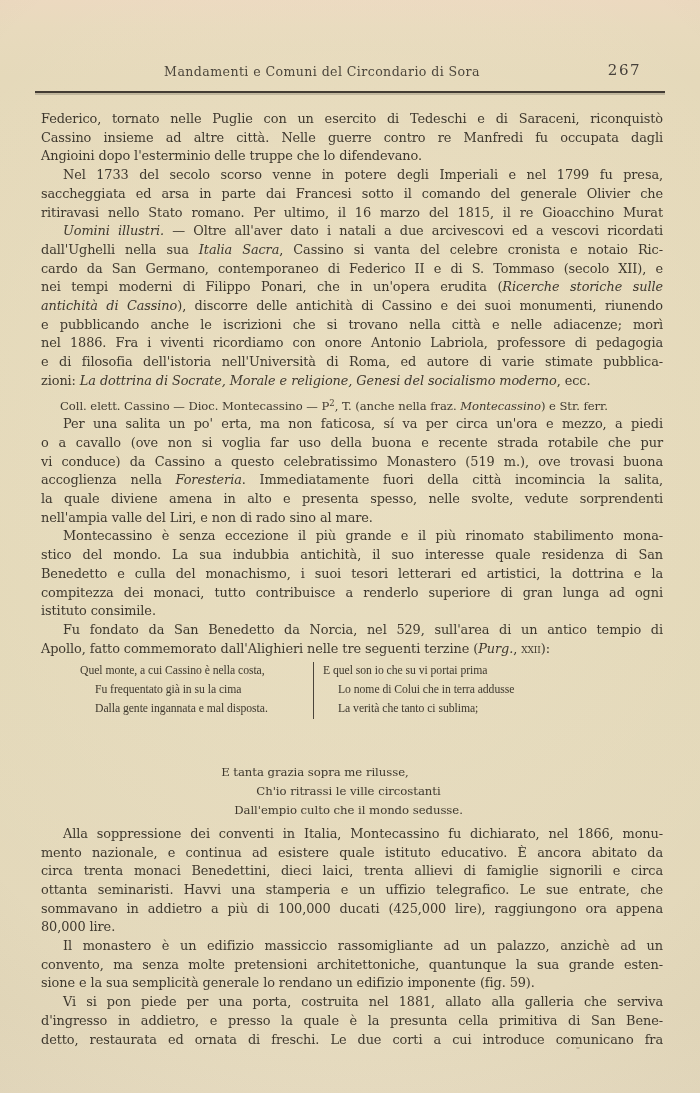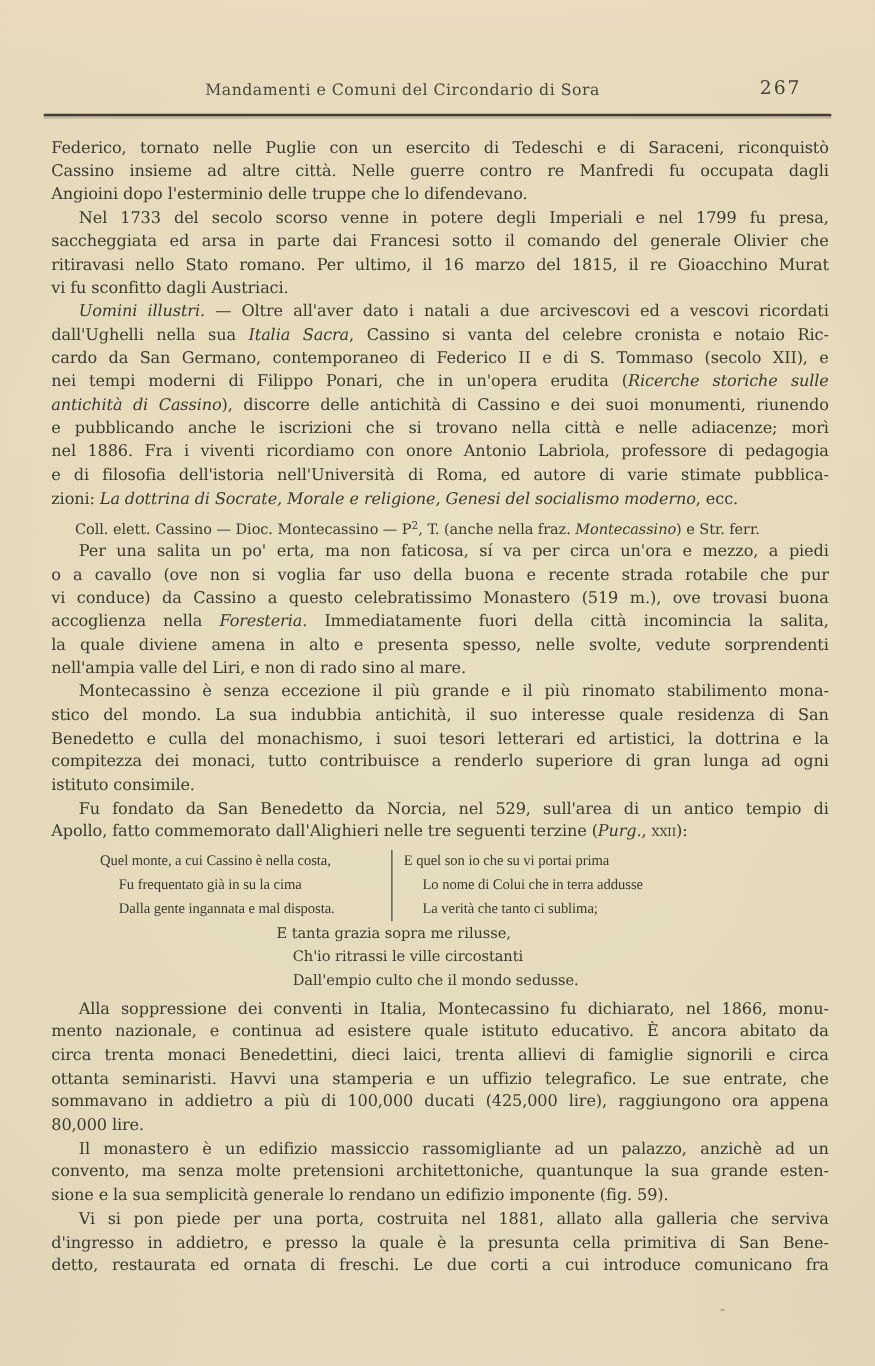--- a/index.html
+++ b/index.html
@@ -25,22 +25,22 @@
   .note{font-size:11.6px;margin-top:3px;padding-left:19px;letter-spacing:-.05px;}
   .note .line{text-align:right;text-align-last:left;}
   .heading{margin:12px 0 11px;text-align:center;font-size:13.6px;font-weight:bold;letter-spacing:.6px;color:#3a342b;}
   .verses{margin:4px 0 5px;font-size:11.7px;letter-spacing:-.05px;}
   .vcols{display:flex;font-family:Liberation Serif, serif;}
   .tleft{margin-left:39px;width:234px;border-right:1.3px solid #4a443a;box-sizing:border-box;padding-right:6px;}
   .tright{padding-left:9px;}
   .vline{line-height:18.9px;white-space:nowrap;}
   .vind{padding-left:15px;}
   .vcenter-wrap{text-align:center;}
-  .tcenter{display:inline-block;text-align:left;transform:translateX(-10px);}
-  .tcenter .vind{padding-left:13px;}
+  .tcenter{display:inline-block;text-align:left;transform:translateX(-10px);margin-top:44px;}
+  .tcenter .vind{padding-left:13px;text-align:center;}
   .speck{position:absolute;left:576px;top:1047px;width:4px;height:2px;background:rgba(110,95,70,.35);border-radius:50%;}
 </style>
 </head>
 <body>
 
 <div class="page">
   <div class="header">
     <span class="htitle">Mandamenti e Comuni del Circondario di Sora</span>
     <span class="pnum">267</span>
   </div>
@@ -48,21 +48,20 @@
   <div class="column">
       <div class="para">
         <div class="line"><span>Federico, tornato nelle Puglie con un esercito di Tedeschi e di Saraceni, riconquistò</span></div>
         <div class="line"><span>Cassino insieme ad altre città. Nelle guerre contro re Manfredi fu occupata dagli</span></div>
         <div class="line end"><span>Angioini dopo l'esterminio delle truppe che lo difendevano.</span></div>
       </div>
       <div class="para">
         <div class="line indent"><span>Nel 1733 del secolo scorso venne in potere degli Imperiali e nel 1799 fu presa,</span></div>
         <div class="line"><span>saccheggiata ed arsa in parte dai Francesi sotto il comando del generale Olivier che</span></div>
         <div class="line"><span>ritiravasi nello Stato romano. Per ultimo, il 16 marzo del 1815, il re Gioacchino Murat</span></div>
-        <div class="line end"><span>vi fu sconfitto dagli Austriaci.</span></div>
       </div>
       <div class="para">
         <div class="line indent"><span class="it">Uomini illustri.</span><span> — Oltre all'aver dato i natali a due arcivescovi ed a vescovi ricordati</span></div>
         <div class="line"><span>dall'Ughelli nella sua </span><span class="it">Italia Sacra</span><span>, Cassino si vanta del celebre cronista e notaio Ric-</span></div>
         <div class="line"><span>cardo da San Germano, contemporaneo di Federico II e di S. Tommaso (secolo XII), e</span></div>
         <div class="line"><span>nei tempi moderni di Filippo Ponari, che in un'opera erudita (</span><span class="it">Ricerche storiche sulle</span></div>
         <div class="line"><span class="it">antichità di Cassino</span><span>), discorre delle antichità di Cassino e dei suoi monumenti, riunendo</span></div>
         <div class="line"><span>e pubblicando anche le iscrizioni che si trovano nella città e nelle adiacenze; morì</span></div>
         <div class="line"><span>nel 1886. Fra i viventi ricordiamo con onore Antonio Labriola, professore di pedagogia</span></div>
         <div class="line"><span>e di filosofia dell'istoria nell'Università di Roma, ed autore di varie stimate pubblica-</span></div>

